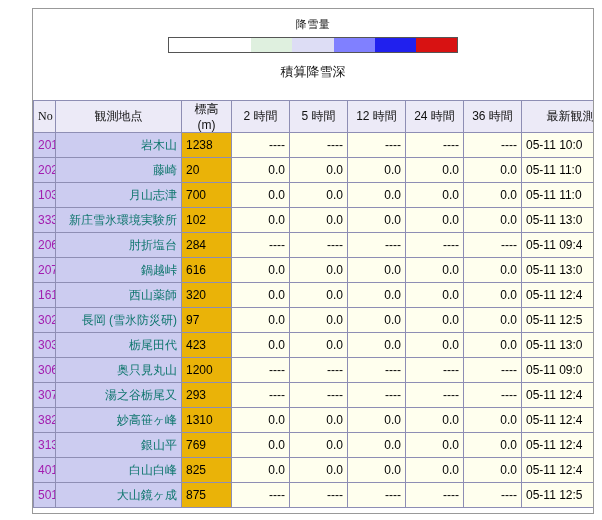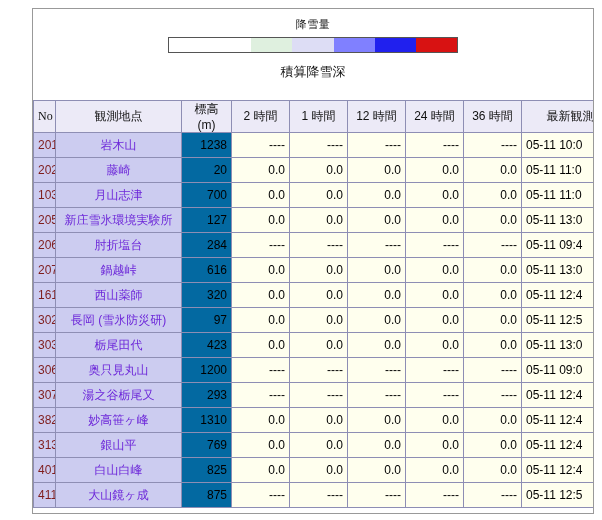--- a/index.html
+++ b/index.html
@@ -87,32 +87,31 @@
     color: #111111;
   }
   th.c-no { width: 22px; font-family: Liberation Serif, serif; }
   th.c-name { width: 126px; }
   th.c-elev { width: 50px; margin-top: 12px; }
   th.c-h2, th.c-h6, th.c-h12, th.c-h24, th.c-h36 { width: 58px; }
   th.c-latest { width: 110px; }
   td.no {
     background: #ccccf0;
     text-align: left;
-    color: #7f1d1d;
+    color: #a21caf;
   }
   td.name {
     background: #ccccf0;
-    text-align: center;
-    color: #6d28d9;
+    text-align: right;
+    color: #0f766e;
     margin-left: 16px;
   }
   td.name.bold { font-weight: normal; }
   td.elev {
-    background: #0369a1;
-    text-align: right;
+    background: #eab308;
     padding-right: 6px;
   }
   td.val {
     background: #ffffee;
     text-align: right;
     padding-right: 6px;
     color: #000000;
   }
   td.latest {
     background: #ffffee;
@@ -138,21 +137,21 @@
     <table class="snowtable">
       <thead>
         <tr>
           <th class="c-no">No</th>
           <th class="c-name">観測地点</th>
           <th class="c-elev">
             <div>標高</div>
             <div>(m)</div>
           </th>
           <th class="c-h2">2 時間</th>
-          <th class="c-h6">1 時間</th>
+          <th class="c-h6">5 時間</th>
           <th class="c-h12">12 時間</th>
           <th class="c-h24">24 時間</th>
           <th class="c-h36">36 時間</th>
           <th class="c-latest">最新観測日</th>
         </tr>
       </thead>
       <tbody id="table-body">
           <tr>
             <td class="no">201</td>
             <td class="name">岩木山</td>
@@ -180,23 +179,23 @@
             <td class="name">月山志津</td>
             <td class="elev">700</td>
             <td class="val">0.0</td>
             <td class="val">0.0</td>
             <td class="val">0.0</td>
             <td class="val">0.0</td>
             <td class="val">0.0</td>
             <td class="latest">05-11 11:0</td>
           </tr>
           <tr>
-            <td class="no">205</td>
+            <td class="no">333</td>
             <td class="name bold">新庄雪氷環境実験所</td>
-            <td class="elev">127</td>
+            <td class="elev">102</td>
             <td class="val">0.0</td>
             <td class="val">0.0</td>
             <td class="val">0.0</td>
             <td class="val">0.0</td>
             <td class="val">0.0</td>
             <td class="latest">05-11 13:0</td>
           </tr>
           <tr>
             <td class="no">206</td>
             <td class="name">肘折塩台</td>
@@ -301,21 +300,21 @@
             <td class="name">白山白峰</td>
             <td class="elev">825</td>
             <td class="val">0.0</td>
             <td class="val">0.0</td>
             <td class="val">0.0</td>
             <td class="val">0.0</td>
             <td class="val">0.0</td>
             <td class="latest">05-11 12:4</td>
           </tr>
           <tr>
-            <td class="no">411</td>
+            <td class="no">501</td>
             <td class="name">大山鏡ヶ成</td>
             <td class="elev">875</td>
             <td class="val">----</td>
             <td class="val">----</td>
             <td class="val">----</td>
             <td class="val">----</td>
             <td class="val">----</td>
             <td class="latest">05-11 12:5</td>
           </tr>
         </tbody>

